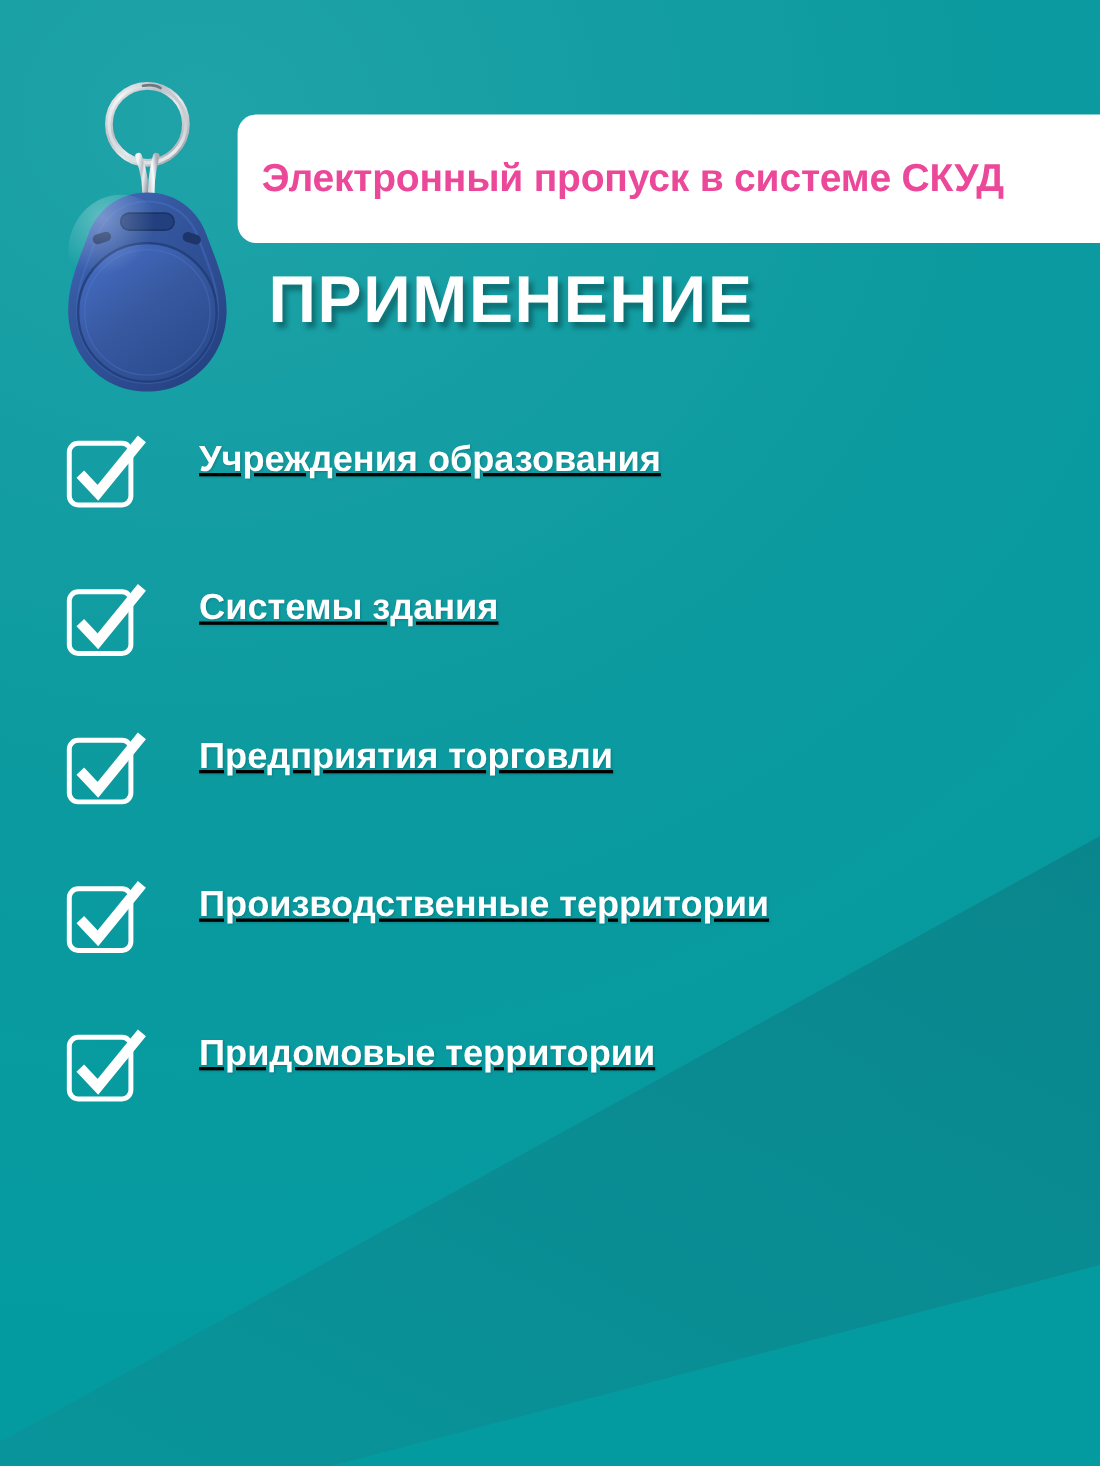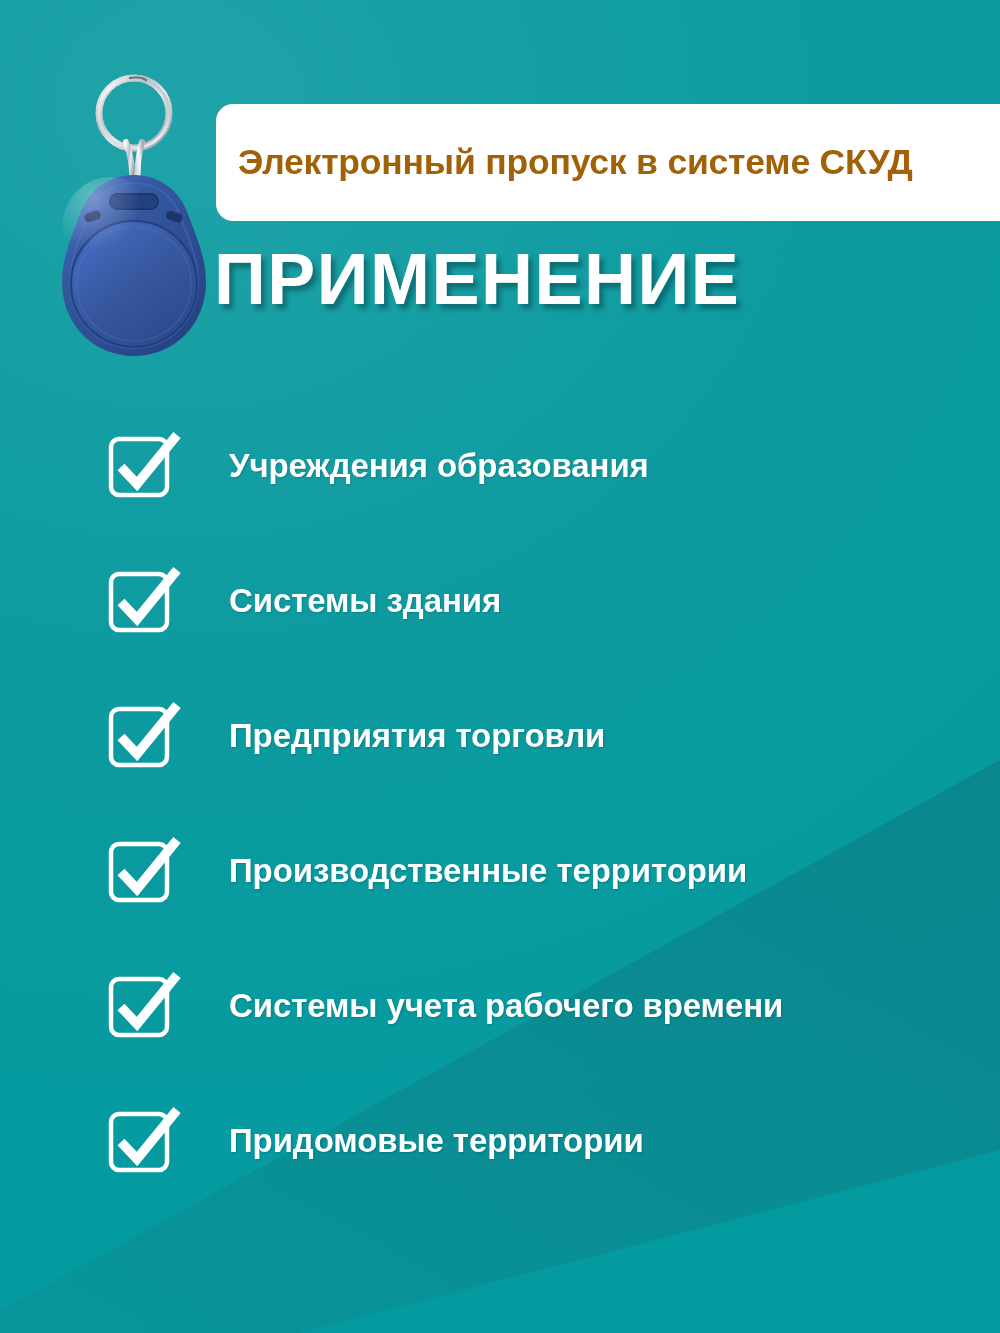--- a/index.html
+++ b/index.html
@@ -35,35 +35,35 @@
     width: 790px;
     height: 117px;
     background: #ffffff;
     border-radius: 17px 0 0 17px;
     display: flex;
     align-items: center;
     padding-left: 22px;
     z-index: 6;
   }
   .banner-text {
-    color: #a16207;
+    color: #ec4899;
     font-size: 35.5px;
     font-weight: 700;
     letter-spacing: -0.2px;
     white-space: nowrap;
     text-align: center;
   }
 
   
   .headline {
     position: absolute;
-    left: 214px;
+    left: 244px;
     top: 243px;
     color: #ffffff;
-    font-size: 72px;
+    font-size: 60px;
     font-weight: 700;
     letter-spacing: 1.5px;
     line-height: 1;
     white-space: nowrap;
     text-shadow: 4px 5px 5px rgba(0,44,48,0.42);
     z-index: 5;
   }
 
   
   .keyfob {
@@ -81,22 +81,23 @@
     position: absolute;
     left: 0;
     top: 398px;
     width: 1000px;
     z-index: 5;
   }
   .list-item {
     position: relative;
     height: 135px;
     display: flex;
-    align-items: center;
-    padding-left: 108px;
+    align-items: flex-start;
+    padding-left: 60px;
+    text-decoration: underline;
   }
   .check {
     position: relative;
     width: 70px;
     height: 64px;
     flex: 0 0 auto;
     margin-right: 51px;
   }
   .check svg { display: block; width: 100%; height: 100%; overflow: visible; }
   .item-label {
@@ -241,29 +242,20 @@
     <div class="list-item">
       <span class="check">
         <svg viewBox="0 0 70 64" aria-hidden="true">
           <rect x="3" y="5" width="56" height="56" rx="8" ry="8" fill="none" stroke="#ffffff" stroke-width="4.5"></rect>
           <path d="M13 33 L29 50 L69 1" fill="none" stroke="#ffffff" stroke-width="9.5" stroke-linecap="butt" stroke-linejoin="miter"></path>
         </svg>
       </span>
       <span class="item-label">Производственные территории</span>
     </div>
 
-    <div class="list-item">
-      <span class="check">
-        <svg viewBox="0 0 70 64" aria-hidden="true">
-          <rect x="3" y="5" width="56" height="56" rx="8" ry="8" fill="none" stroke="#ffffff" stroke-width="4.5"></rect>
-          <path d="M13 33 L29 50 L69 1" fill="none" stroke="#ffffff" stroke-width="9.5" stroke-linecap="butt" stroke-linejoin="miter"></path>
-        </svg>
-      </span>
-      <span class="item-label">Системы учета рабочего времени</span>
-    </div>
 
     <div class="list-item">
       <span class="check">
         <svg viewBox="0 0 70 64" aria-hidden="true">
           <rect x="3" y="5" width="56" height="56" rx="8" ry="8" fill="none" stroke="#ffffff" stroke-width="4.5"></rect>
           <path d="M13 33 L29 50 L69 1" fill="none" stroke="#ffffff" stroke-width="9.5" stroke-linecap="butt" stroke-linejoin="miter"></path>
         </svg>
       </span>
       <span class="item-label">Придомовые территории</span>
     </div>

